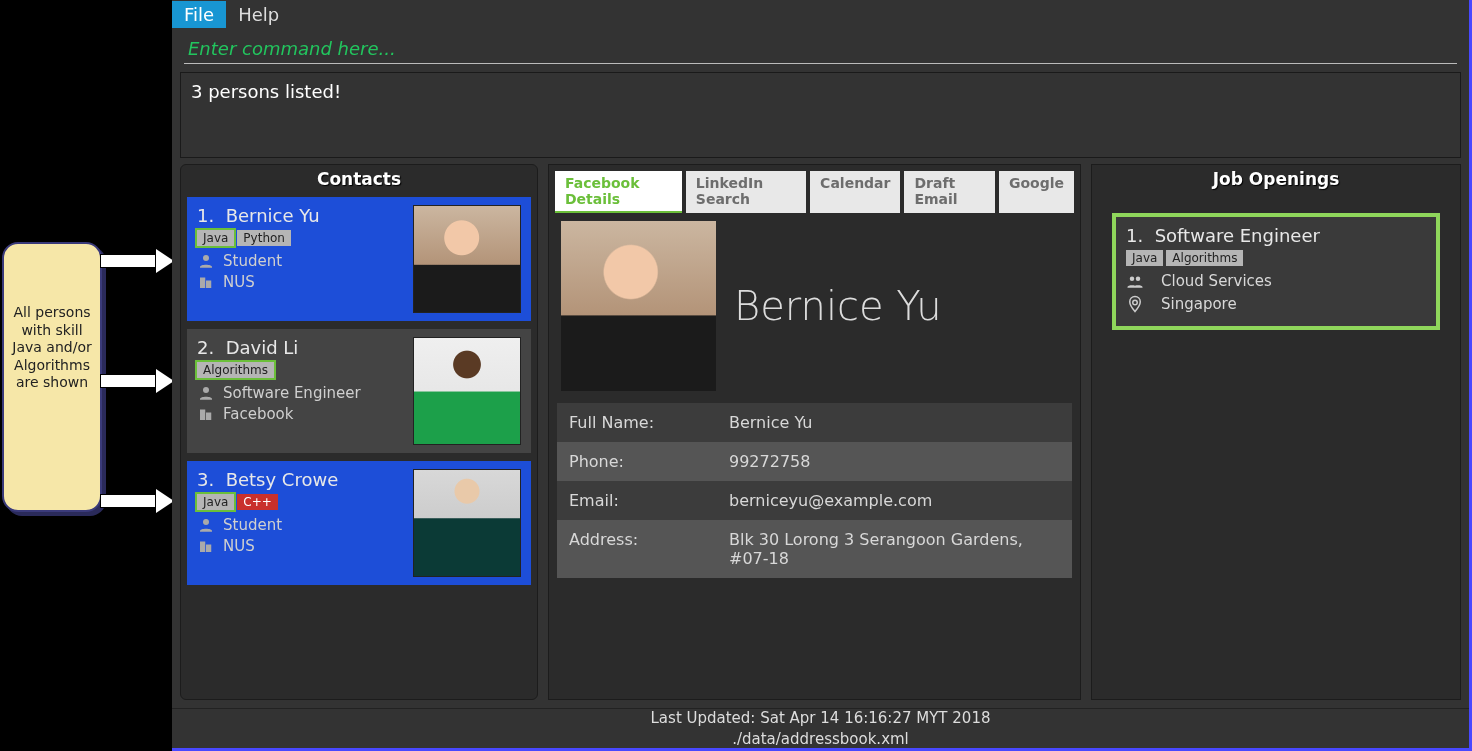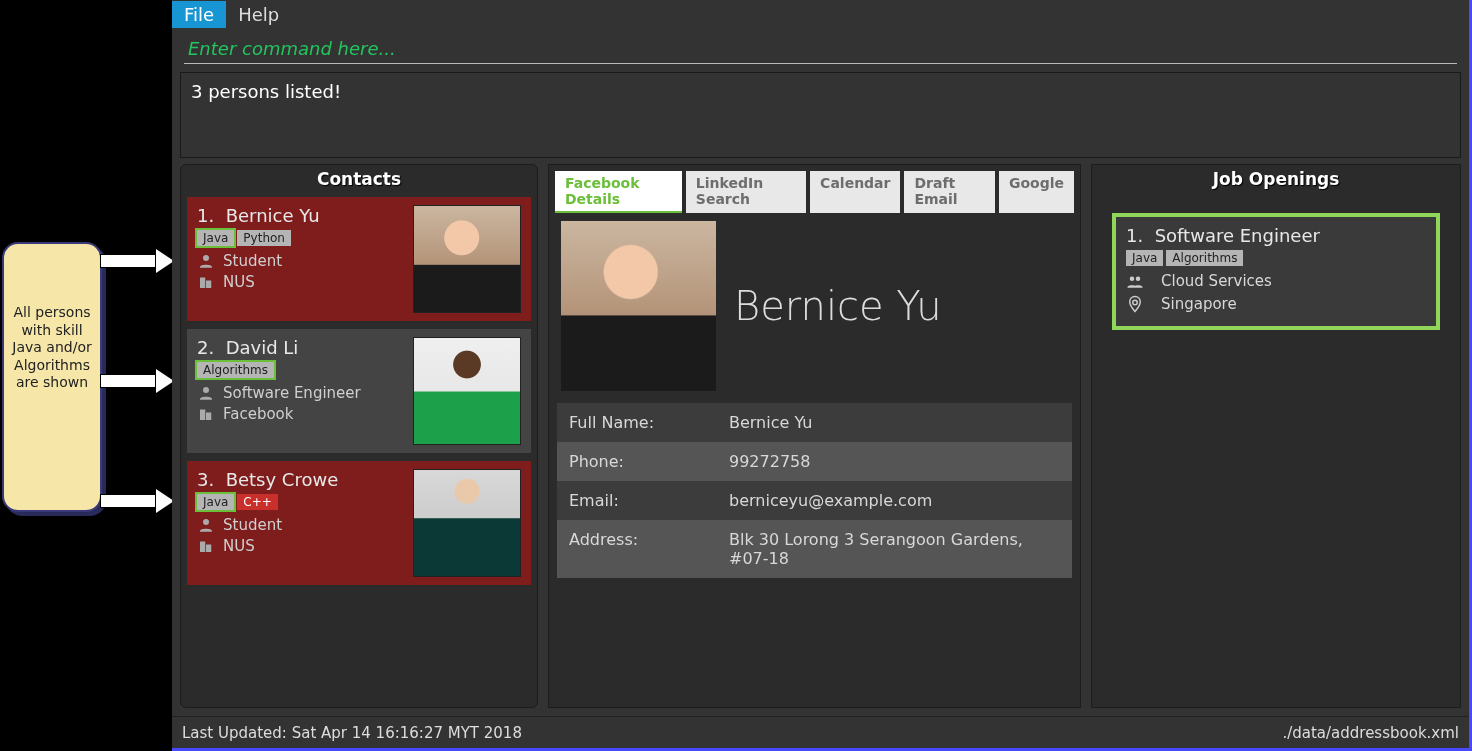--- a/index.html
+++ b/index.html
@@ -10,21 +10,21 @@
   .menu-item.active { background: #1896d3; color: #fff; }
   .cmd { margin: 6px 12px 4px 12px; border-bottom: 1px solid #bbb; height: 30px; font-size: 18px; display: flex; align-items: center; color: #22c55e; font-style: italic; padding-left: 4px; }
   .output { margin: 4px 8px 6px 8px; border: 1px solid #1a1a1a; height: 86px; padding: 8px 10px; font-size: 18px; color: #fff; }
   .body { flex: 1; display: flex; gap: 10px; padding: 0 8px 8px 8px; min-height: 0; }
   .panel { background: #2b2b2b; border: 1px solid #1c1c1c; display: flex; flex-direction: column; }
   .contacts { width: 358px; border-radius: 6px; }
   .center  { flex: 1; }
   .jobs    { width: 370px; }
   .panel-title { text-align: center; font-weight: bold; color: #fff; font-size: 17px; padding: 4px 0; text-shadow: 1px 1px 1px #000; }
   
-  .card { margin: 4px 6px; background: #7f1d1d; padding: 8px 10px; display: flex; gap: 8px; position: relative; }
+  .card { margin: 4px 6px; background: #1d4ed8; padding: 8px 10px; display: flex; gap: 8px; position: relative; }
   .card.alt { background: #444; }
   .card-left { flex: 1; }
   .card-name { font-size: 18px; color: #e8e8e8; margin-bottom: 4px; }
   .tags { display: flex; gap: 3px; flex-wrap: wrap; margin-bottom: 6px; }
   .tag { font-size: 12px; padding: 1px 6px; background: #b5b5b5; color: #222; border-radius: 0; }
   .tag.hl-green { background:#b5b5b5; box-shadow: 0 0 0 2px #6bbf3a; }
   .tag.hl-red   { background:#c9302c; color:#fff; }
   .crow { display:flex; align-items:center; gap:8px; font-size:15px; color:#cfcfcf; margin:3px 0; }
   .cicon { width:18px; height:18px; display:inline-flex; align-items:center; justify-content:center; color:#aaa; }
   .photo { width:108px; height:108px; background:#777; border:1px solid #222; background-size:cover; }
@@ -38,21 +38,21 @@
   .detail-table { margin:0 8px; }
   .drow { display:flex; font-size:16px; }
   .drow:nth-child(odd){ background:#3c3c3c; }
   .drow:nth-child(even){ background:#555; }
   .dlabel { width:160px; padding:10px 12px; color:#d8d8d8; }
   .dval   { flex:1;   padding:10px 12px; color:#d8d8d8; }
   
   .job-card { margin:20px; border:4px solid #8fd65b; background:#3a3a3a; padding:8px 10px; }
   .job-name { font-size:18px; color:#e8e8e8; margin-bottom:4px; }
   .jrow { display:flex; align-items:center; gap:17px; font-size:15px; color:#d8d8d8; margin:5px 0; }
-  .statusbar { height:32px; display:flex; justify-content:space-between; align-items:center; padding:0 10px; font-size:15px; color:#ddd; background:#333; border-top:1px solid #222; }
+  .statusbar { height:40px; display:flex; justify-content:space-between; align-items:center; padding:0 10px; font-size:15px; color:#ddd; background:#333; border-top:1px solid #222;flex-direction:column; }
   
   .callout { position:absolute; left:2px; top:242px; width:100px; height:270px; background:#f6e7a8; border:2px solid #3a3a7a; border-radius:16px; box-shadow:4px 4px 0 #2a2a5a; color:#222; font-size:14px; text-align:center; padding:60px 6px 0 6px; line-height:1.25; }
   .arrow { position:absolute; height:18px; display:flex; align-items:center; }
   .arrow .shaft { height:14px; background:#fff; border:1px solid #000; }
   .arrow .head  { width:0; height:0; border-top:12px solid transparent; border-bottom:12px solid transparent; border-left:18px solid #fff; filter:drop-shadow(1px 0 0 #000); }
   
   svg { width:100%; height:100%; }
   
   .ph-a { background: radial-gradient(circle at 45% 30%, #f2c8a8 0 18%, transparent 19%), linear-gradient(#cbb6a0,#a07858); }
   .ph-a::after{content:"";display:block;width:100%;height:100%;background:linear-gradient(transparent 55%, #1b1b1b 56%);}

